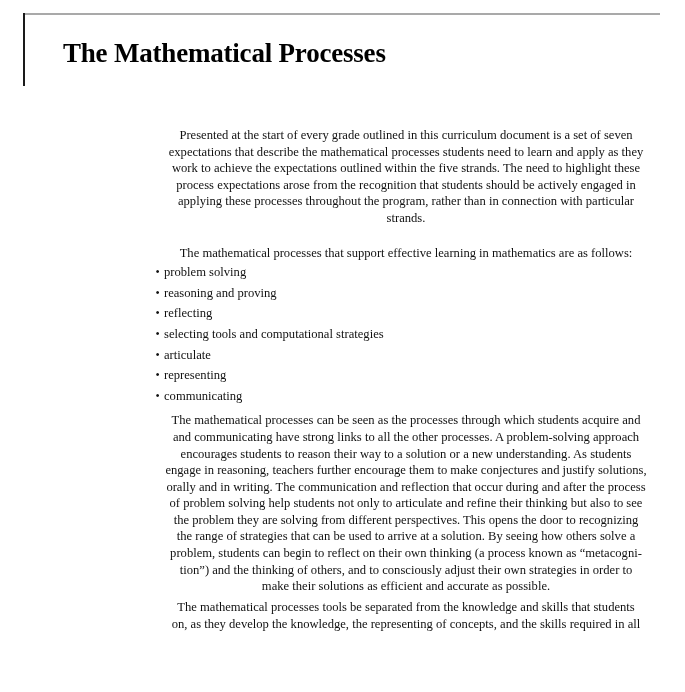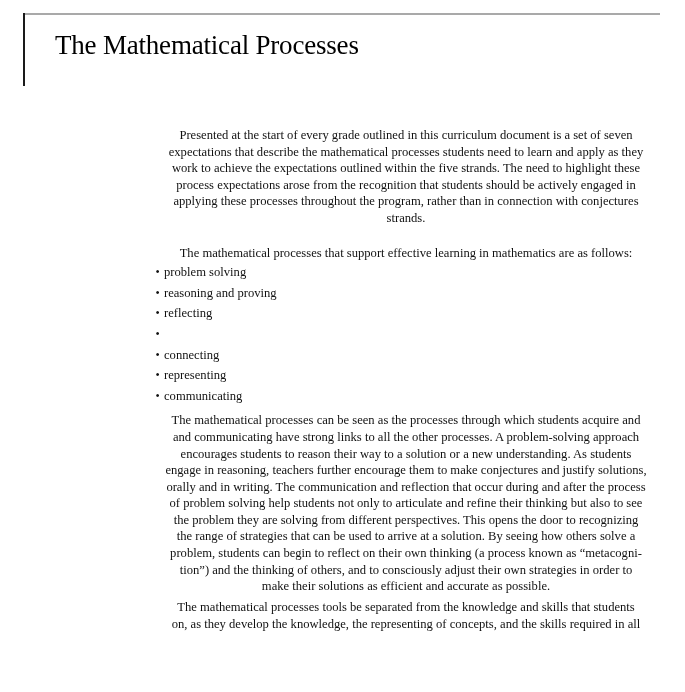--- a/index.html
+++ b/index.html
@@ -28,23 +28,23 @@
       left: 23px;
       top: 13px;
       width: 2px;
       height: 73px;
       background: #1a1a1a;
     }
     .page-title {
       position: absolute;
       left: 55px;
       top: 28px;
-      margin: 0;
+      margin: 8px;
       font-size: 27px;
-      font-weight: normal;
+      font-weight: bold;
       letter-spacing: -0.2px;
       line-height: 34px;
       color: #000000;
       white-space: nowrap;
     }
     .body-content {
       position: absolute;
       left: 151px;
       top: 127px;
       width: 510px;
@@ -88,45 +88,46 @@
 
 <h1 class="page-title">The Mathematical Processes</h1>
 
 <div class="body-content">
 
   <p class="para">
     <span class="line">Presented at the start of every grade outlined in this curriculum document is a set of seven</span>
     <span class="line">expectations that describe the mathematical processes students need to learn and apply as they</span>
     <span class="line">work to achieve the expectations outlined within the five strands. The need to highlight these</span>
     <span class="line">process expectations arose from the recognition that students should be actively engaged in</span>
-    <span class="line">applying these processes throughout the program, rather than in connection with conjectures</span>
+    <span class="line">applying these processes throughout the program, rather than in connection with particular</span>
     <span class="line">strands.</span>
   </p>
 
   <p class="intro-line">The mathematical processes that support effective learning in mathematics are as follows:</p>
 
   <ul class="bullet-list">
     <li class="bullet-item">
       <span class="bullet-dot">•</span>
       <span>problem solving</span>
     </li>
     <li class="bullet-item">
       <span class="bullet-dot">•</span>
       <span>reasoning and proving</span>
     </li>
     <li class="bullet-item">
       <span class="bullet-dot">•</span>
       <span>reflecting</span>
     </li>
     <li class="bullet-item">
       <span class="bullet-dot">•</span>
+      <span>selecting tools and computational strategies</span>
     </li>
     <li class="bullet-item">
       <span class="bullet-dot">•</span>
-      <span>connecting</span>
+      <span>articulate</span>
     </li>
     <li class="bullet-item">
       <span class="bullet-dot">•</span>
       <span>representing</span>
     </li>
     <li class="bullet-item">
       <span class="bullet-dot">•</span>
       <span>communicating</span>
     </li>
   </ul>

